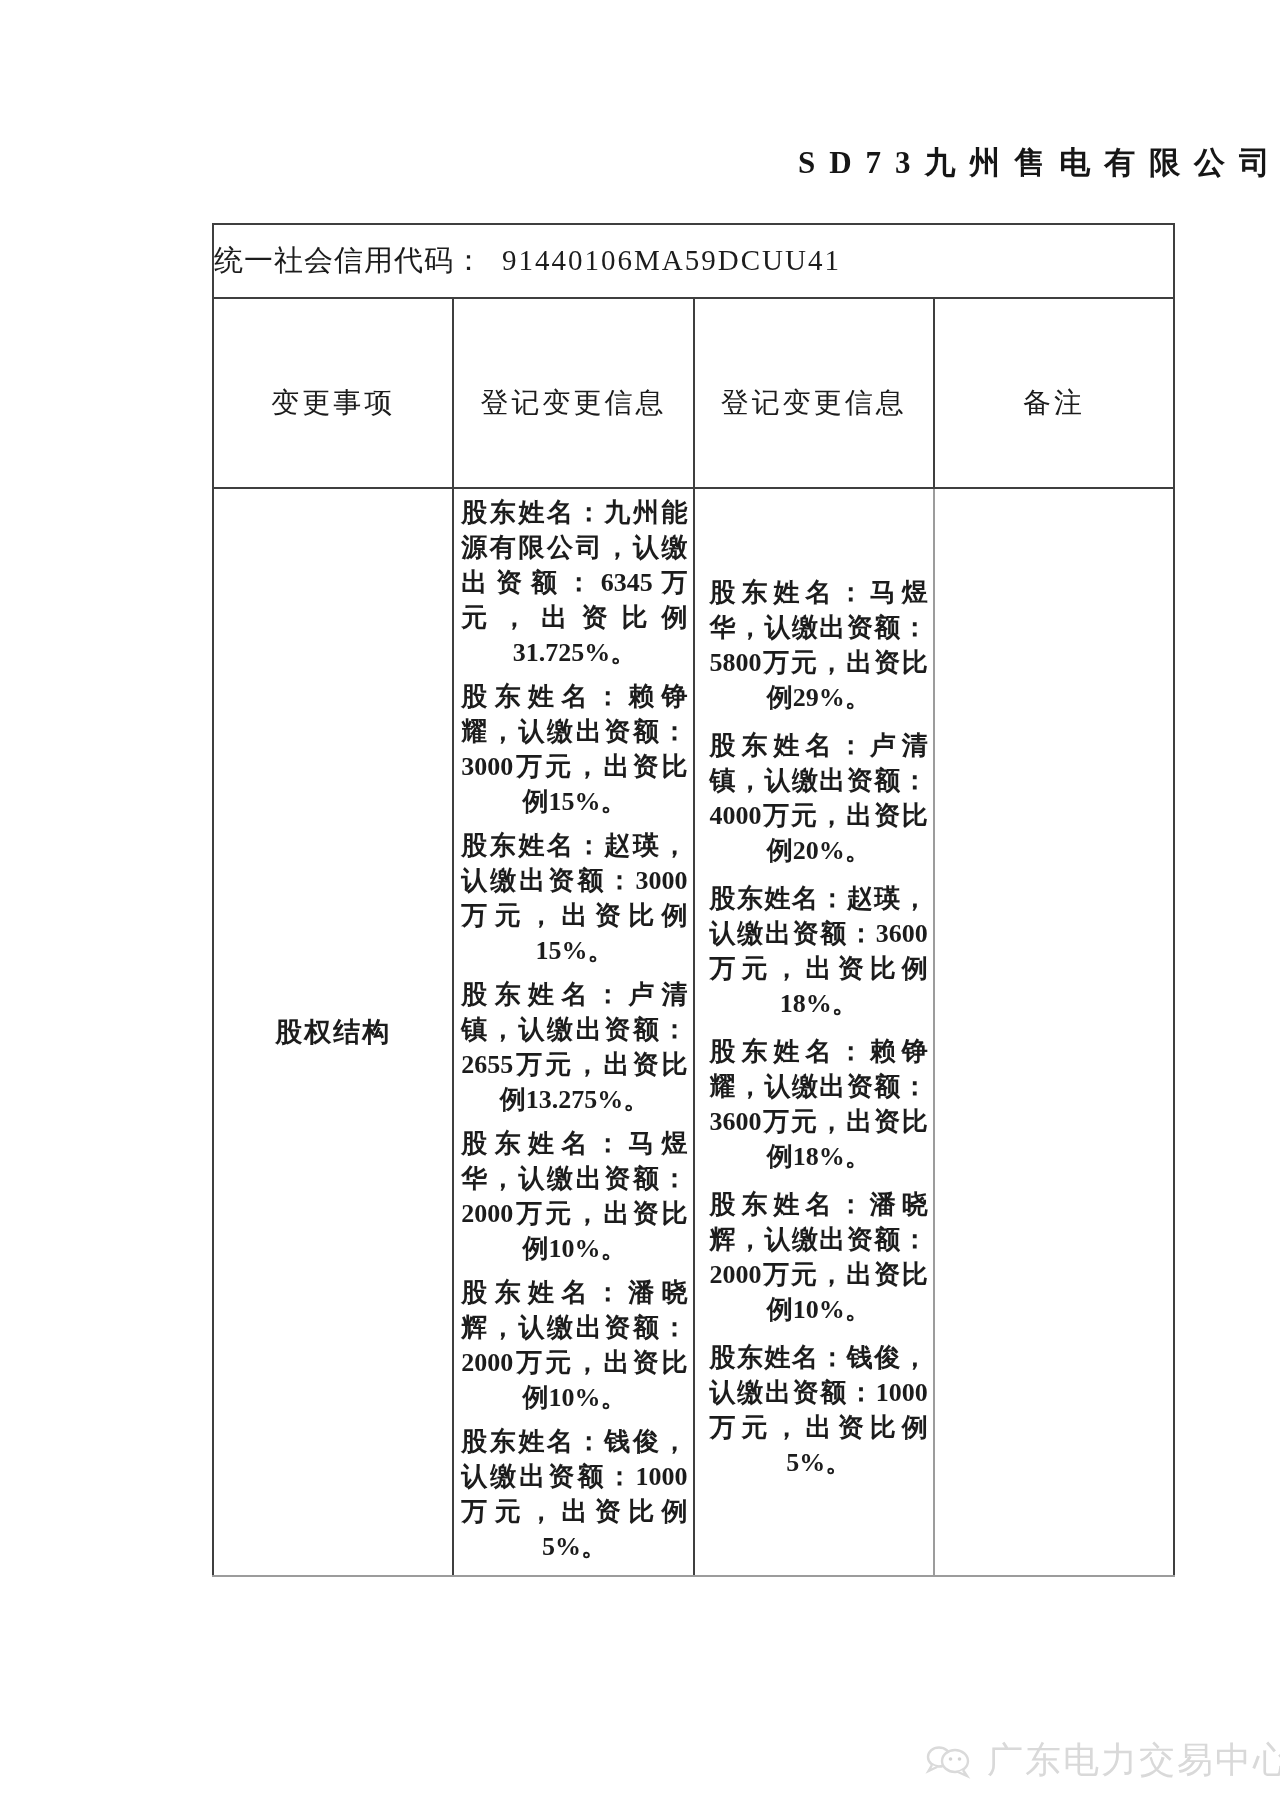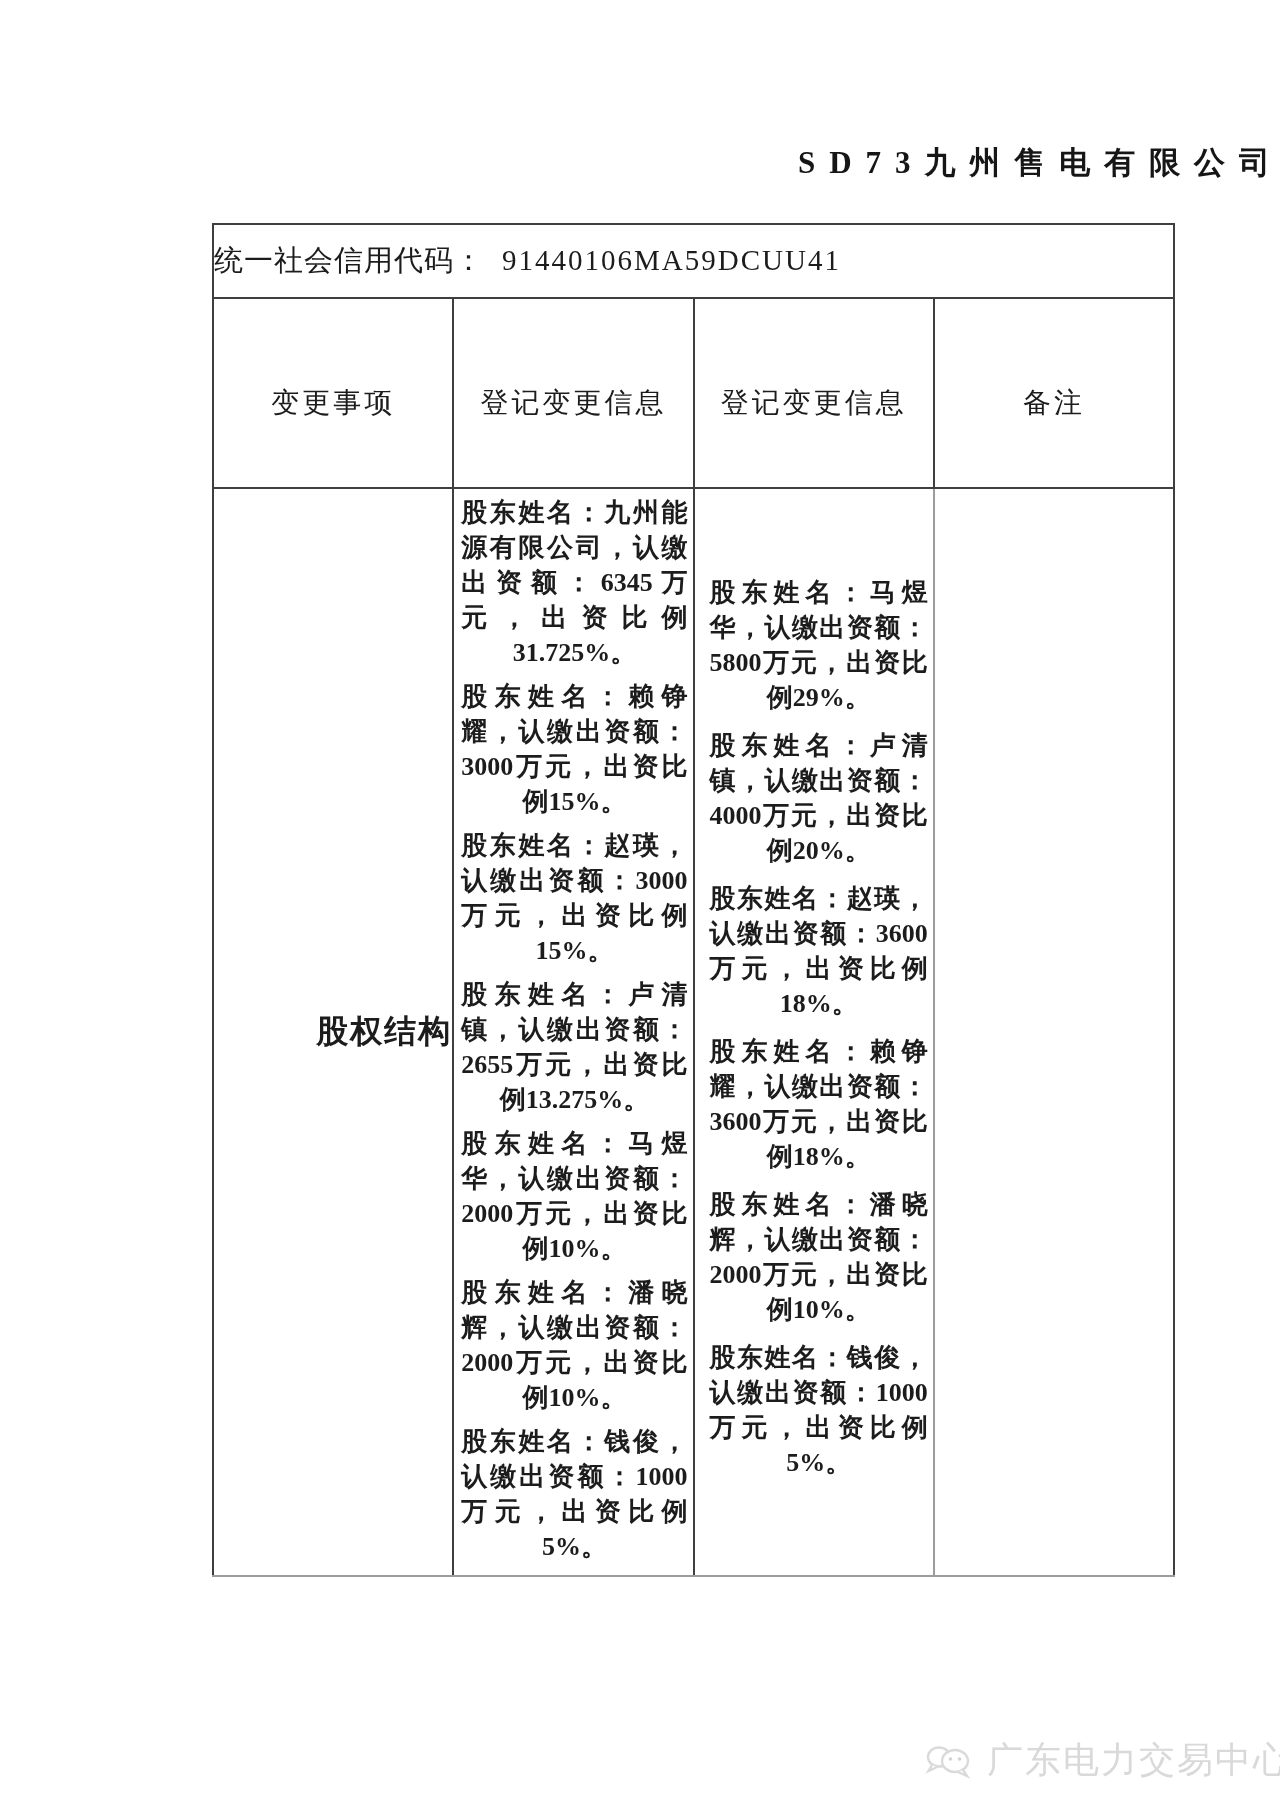--- a/index.html
+++ b/index.html
@@ -35,21 +35,21 @@
     font-size:29px;letter-spacing:1px;
     padding-left:14px;
   }
   td.credit-cell .code{margin-left:18px;letter-spacing:2px;}
   tr.header-row th{
     height:168px;vertical-align:middle;text-align:center;
     font-size:28px;letter-spacing:3px;
     padding-top:20px;
   }
   tr.data-row td{height:805px;vertical-align:middle;font-weight:bold;}
-  td.cell-item{text-align:right;font-size:32px;letter-spacing:2px;}
+  td.cell-item{text-align:center;font-size:27px;letter-spacing:2px;}
   .paras{padding:6px 5px 2px 7px;}
   .paras p{
     margin:0 0 9px 0;
     font-size:26px;line-height:35px;
     text-align:justify;text-align-last:center;
     text-justify:inter-character;
   }
   .paras.changed p{margin-bottom:13px;}
   .watermark{
     position:absolute;left:925px;top:1738px;width:330px;height:44px;

